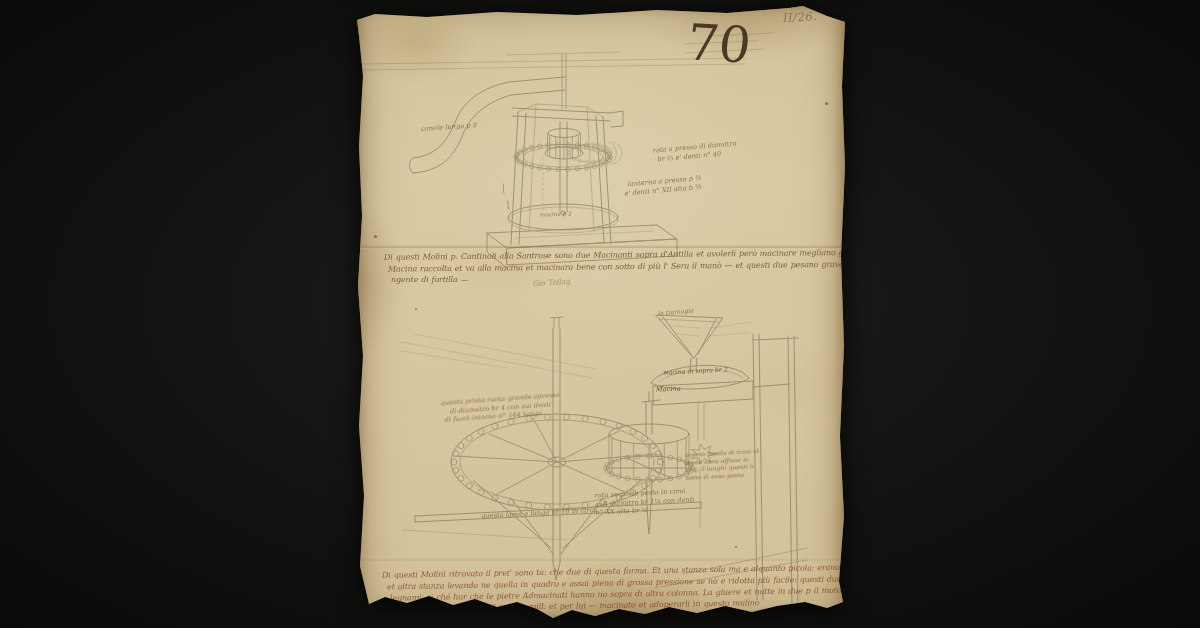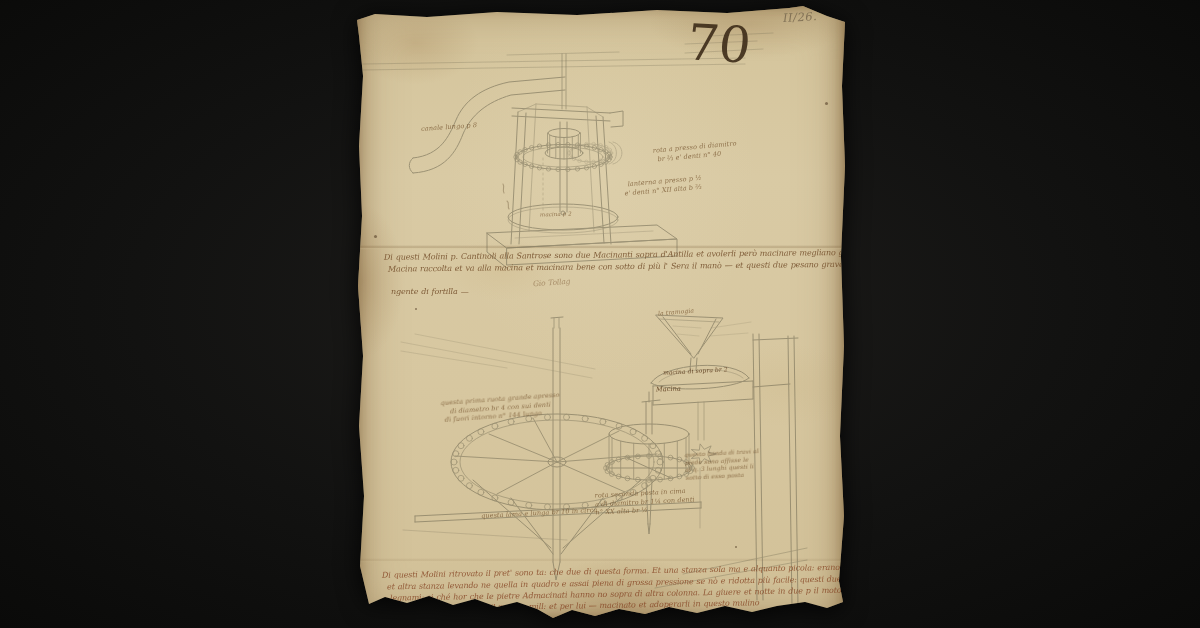--- a/index.html
+++ b/index.html
@@ -54,21 +54,21 @@
   .ann-sw{left:238px;top:483px;transform:rotate(-3deg)}
   .ann-travi{left:328px;top:443px;transform:rotate(-3deg);font-size:6px;line-height:7.5px}
   .ann-tram{left:301px;top:302px;transform:rotate(-5deg);font-size:6px}
   .ann-msop{left:306px;top:361px;transform:rotate(-3deg);font-size:6px;color:rgba(88,54,24,.88)}
   .ann-mac{left:299px;top:379px;transform:rotate(-2deg);color:rgba(88,54,24,.88)}
 
   .para{position:absolute;font:italic 8px/12px "DejaVu Serif",serif;letter-spacing:-.15px;
         word-spacing:.6px;color:rgba(108,70,34,.82);white-space:nowrap;}
   .mid-1{left:27px;top:243px;transform:rotate(-.6deg)}
   .mid-2{left:31px;top:255px;transform:rotate(-.6deg)}
-  .mid-3{left:34px;top:280px}
+  .mid-3{left:34px;top:268px}
   .mid-sig{left:176px;top:271px;opacity:.55;font-size:7.5px;transform:rotate(-4deg)}
   .bot{color:rgba(130,62,30,.78)}
   .bot-1{left:25px;top:559px;transform:rotate(-1deg)}
   .bot-2{left:30px;top:571px;transform:rotate(-1deg)}
   .bot-3{left:33px;top:582px;transform:rotate(-1deg)}
   .bot-4{left:88px;top:594px;transform:rotate(-1deg)}
 </style>
 </head>
 <body>
 

